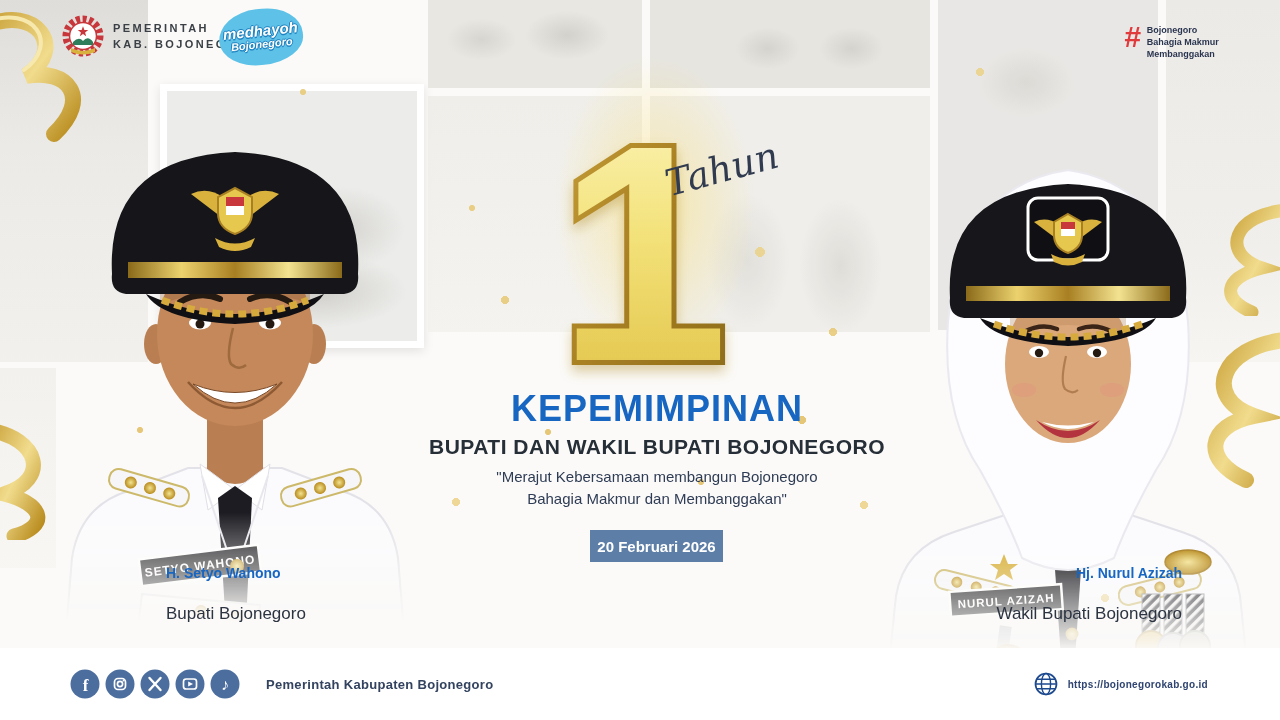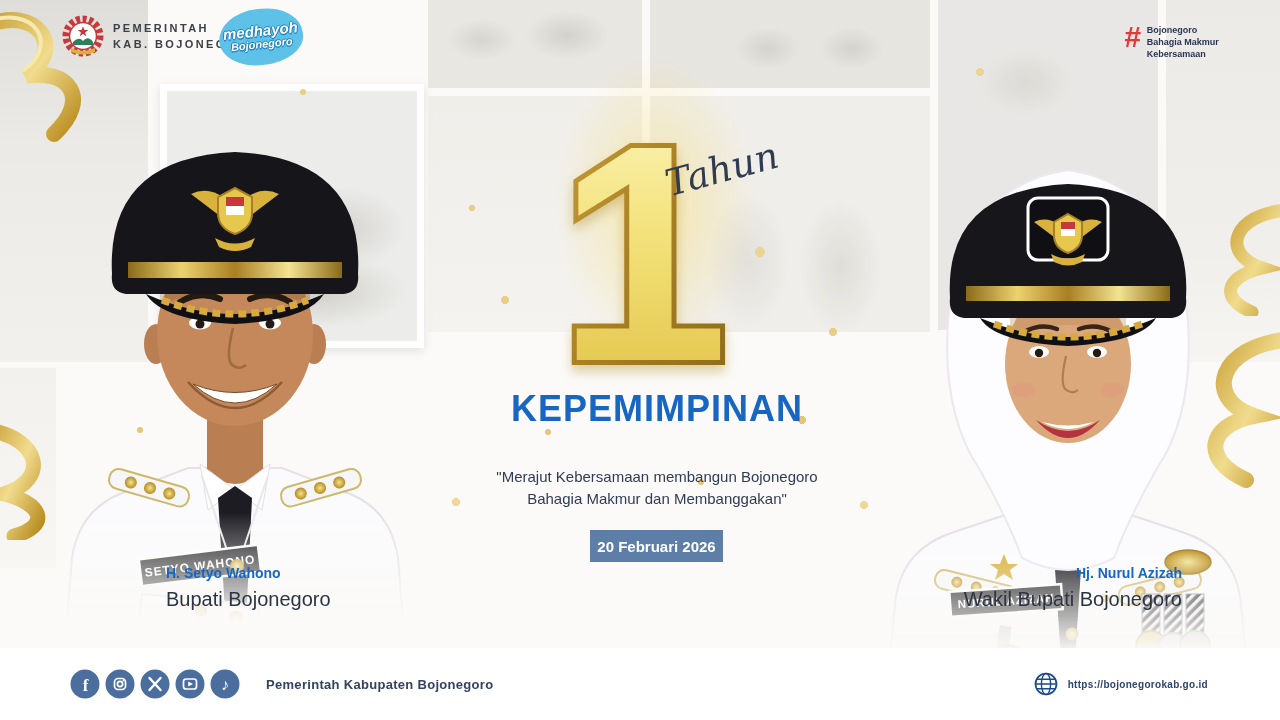--- a/index.html
+++ b/index.html
@@ -80,21 +80,21 @@
     color:#fff;font-size:15px;font-weight:700;display:flex;align-items:center;justify-content:center;}
 
   
   .portrait{position:absolute;
     -webkit-mask-image:linear-gradient(to bottom,#000 76%,transparent 96%);
     mask-image:linear-gradient(to bottom,#000 76%,transparent 96%);}
   .portrait-left{left:50px;top:96px;}
   .portrait-right{left:858px;top:126px;}
   .name-block{position:absolute;}
   .name-block .nm{font-size:14px;font-weight:800;color:#1766c2;}
-  .name-block .rl{font-size:20px;font-weight:500;color:#2c3442;margin-top:7px;}
+  .name-block .rl{font-size:17px;font-weight:500;color:#2c3442;margin-top:23px;}
   .name-left{left:166px;top:565px;text-align:left;}
   .name-right{left:928px;top:565px;width:254px;text-align:right;}
 
   
   .footer{position:absolute;left:0;bottom:0;width:1280px;height:72px;background:#ffffff;
     display:flex;align-items:center;}
   .socials{display:flex;gap:5px;margin-left:70px;}
   .socials svg{display:block;}
   .footer-caption{margin-left:26px;font-size:13px;font-weight:600;color:#33435f;letter-spacing:.3px;}
   .footer-site{position:absolute;right:72px;display:flex;align-items:center;gap:9px;
@@ -177,21 +177,21 @@
   <div class="medhayoh">
     <div class="l1">medhayoh</div>
     <div class="l2">Bojonegoro</div>
   </div>
 
   <div class="hashtag-logo">
     <div class="sym">#</div>
     <div class="txt">
       <div>Bojonegoro</div>
       <div>Bahagia Makmur</div>
-      <div>Kebersamaan</div>
+      <div>Membanggakan</div>
     </div>
   </div>
 
   <svg class="portrait portrait-left" width="370" height="548" viewBox="0 0 370 548">
     <defs>
       <linearGradient id="bandL" x1="0" y1="0" x2="1" y2="0">
         <stop offset="0" stop-color="#8a6a1a"></stop>
           <stop offset=".25" stop-color="#ecd26e"></stop>
         <stop offset=".5" stop-color="#a87f22"></stop>
           <stop offset=".75" stop-color="#f3e391"></stop>
@@ -371,20 +371,21 @@
       <filter id="ds" x="-20%" y="-20%" width="140%" height="140%">
         <feDropShadow dx="0" dy="7" stdDeviation="6" flood-color="#b08a20" flood-opacity="0.4"></feDropShadow>
       </filter>
     </defs>
     <text x="128" y="302" text-anchor="middle" font-family="Liberation Sans, sans-serif" font-weight="bold" font-size="308" fill="url(#goldFace)" stroke="url(#goldEdge)" stroke-width="10" paint-order="stroke" filter="url(#ds)">1</text>
   </svg>
   <div class="tahun">Tahun</div>
 
   <div class="heading">
     <div class="main">KEPEMIMPINAN</div>
+    <div class="sub">BUPATI DAN WAKIL BUPATI BOJONEGORO</div>
   </div>
   <div class="quote">
     <div>"Merajut Kebersamaan membangun Bojonegoro</div>
     <div>Bahagia Makmur dan Membanggakan"</div>
   </div>
   <div class="date-badge">20 Februari 2026</div>
 
   <div class="name-block name-left">
     <div class="nm">H. Setyo Wahono</div>
     <div class="rl">Bupati Bojonegoro</div>

